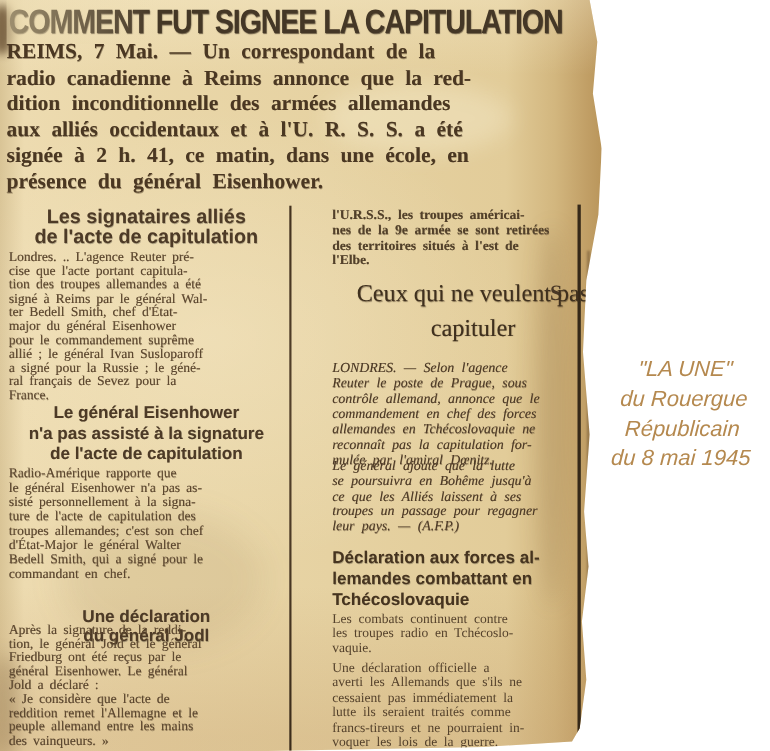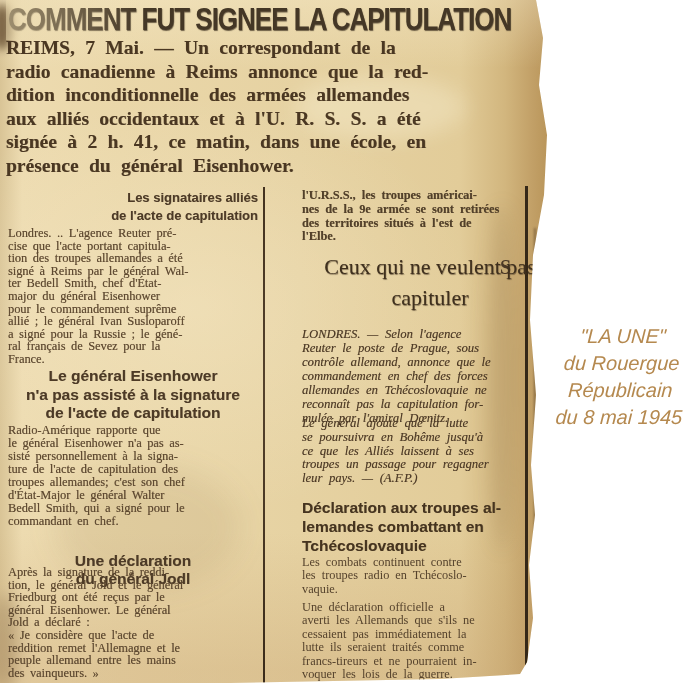--- a/index.html
+++ b/index.html
@@ -27,21 +27,21 @@
     white-space:nowrap;text-shadow:.5px .5px .9px rgba(68,55,38,.75);}
   .headline-fade{position:absolute;left:6px;top:0;width:135px;height:40px;
     background:linear-gradient(90deg, rgba(233,216,172,.55), rgba(233,216,172,0));}
   .lead{left:6px;top:36px;width:512px;font-weight:bold;font-size:19.5px;line-height:23.6px;
     color:#4a3722;word-spacing:5.5px;text-shadow:.4px .4px .5px rgba(74,55,34,.45);}
 
   .sec-title{font-family:"Liberation Sans",sans-serif;font-weight:bold;text-align:center;
     color:#4d3a26;text-shadow:.4px .4px .6px rgba(0,0,0,.25);}
   .left-col{left:8px;width:250px;}
   .body-txt{color:#5d4830;word-spacing:2.5px;text-shadow:.3px .3px .4px rgba(93,72,48,.55);}
-  .s1t{top:189px;font-size:13px;line-height:17.5px;text-align:right;}
+  .s1t{top:189px;font-size:18px;line-height:17.5px;}
   .s1b{top:227px;font-size:12.3px;line-height:12.6px;}
   .s2t{top:367px;font-size:15.5px;line-height:18.5px;}
   .s2b{top:424px;font-size:12.3px;line-height:13px;}
   .s3t{top:552px;font-size:15.5px;line-height:17.5px;}
   .s3b{top:566px;font-size:12.3px;line-height:12.6px;}
 
   .right-col{left:271px;width:256px;margin-left:31px;}
   .rc-cont{top:189px;font-size:12.3px;line-height:13.8px;font-weight:bold;color:#52402a;word-spacing:3px;
     text-shadow:.3px .3px .4px rgba(82,64,42,.5);}
   .rc-head{top:251px;font-size:22px;line-height:31px;font-weight:normal;text-align:center;color:#3f301e;
@@ -138,21 +138,21 @@
 contrôle allemand, annonce que le
 commandement en chef des forces
 allemandes en Tchécoslovaquie ne
 reconnaît pas la capitulation for-
 mulée par l'amiral Dœnitz.</div>
   <div class="abs right-col rc-it rc-it2">  Le général ajoute que la lutte
 se poursuivra en Bohême jusqu'à
 ce que les Alliés laissent à ses
 troupes un passage pour regagner
 leur pays. — (A.F.P.)</div>
-  <div class="abs right-col sec-title rc-s2t">Déclaration aux troupes al-
+  <div class="abs right-col sec-title rc-s2t">Déclaration aux forces al-
   lemandes combattant en
 Tchécoslovaquie</div>
   <div class="abs right-col rc-b1">  Les combats continuent contre
 les troupes radio en Tchécoslo-
 vaquie.</div>
   <div class="abs right-col rc-b2">  Une déclaration officielle a
 averti les Allemands que s'ils ne
 cessaient pas immédiatement la
 lutte ils seraient traités comme
 francs-tireurs et ne pourraient in-

